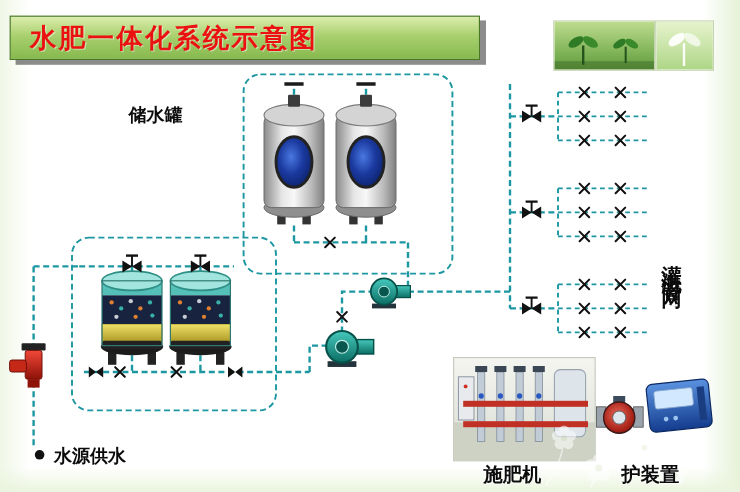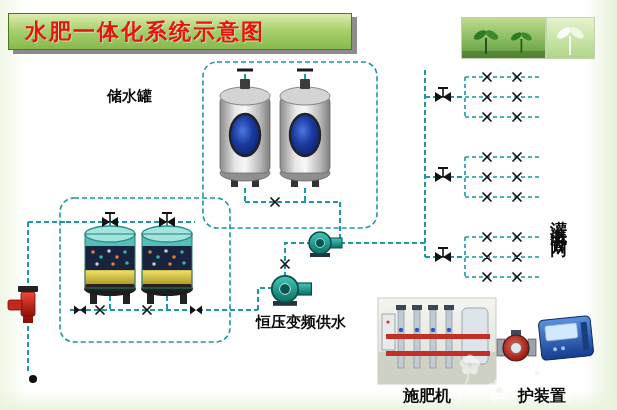--- a/index.html
+++ b/index.html
@@ -4,21 +4,21 @@
 <style>
   html,body{margin:0;padding:0;}
   .stage{
     position:relative;width:617px;height:410px;overflow:hidden;
     font-family:"DejaVu Sans","Liberation Sans",sans-serif;
     background:
       linear-gradient(0deg,#eaf4dd 0%,rgba(255,255,255,0) 5%),
       linear-gradient(90deg,#f0f7e6 0%,#ffffff 4%,#ffffff 95%,#e4f1d6 100%);
   }
   .title-bar{
-    position:absolute;left:8px;top:13px;width:344px;height:37px;
+    position:absolute;left:8px;top:13px;width:392px;height:37px;
     background:linear-gradient(180deg,#dcedad 0%,#a9d06e 45%,#86b94e 100%);
     border:1px solid #49791f;
     box-shadow:5px 4px 0 rgba(45,45,45,.55);
     display:flex;align-items:center;padding-left:16px;box-sizing:border-box;
   }
   .title-text{
     color:#ec1111;font-size:22px;font-weight:bold;letter-spacing:2px;
     text-shadow:1px 1px 0 rgba(255,255,255,.45);white-space:nowrap;
   }
   .photo{position:absolute;top:17px;border:1px solid #c4d4ae;}
@@ -304,20 +304,20 @@
     <g opacity="0.55">
       <path d="M455,405 C462,392 470,380 469,367 M492,406 C496,398 500,394 499,389" stroke="#ffffff" stroke-width="1.4" fill="none"></path>
       <use href="#flower" transform="translate(470,365)"></use>
       <use href="#flower" transform="translate(499,390) scale(1.15)"></use>
       <use href="#flower" transform="translate(537,373) scale(0.9)"></use>
       <use href="#flower" transform="translate(563,396) scale(0.85)"></use>
     </g>
   </svg>
 
   <div class="lbl" style="left:107px;top:87px;">储水罐</div>
+  <div class="lbl" style="left:45px;top:371px;">水源供水</div>
   <div class="lbl" style="left:256px;top:313px;">
-    <div>恒压变频供水</div>
   </div>
   <div class="lbl lbl-big" style="left:403px;top:386px;">施肥机</div>
   <div class="lbl lbl-big" style="left:518px;top:386px;">护装置</div>
   <div class="lbl lbl-vert" style="left:548px;top:125px;height:110px;">灌溉管网</div>
 
 </div>
 
 </body></html>

